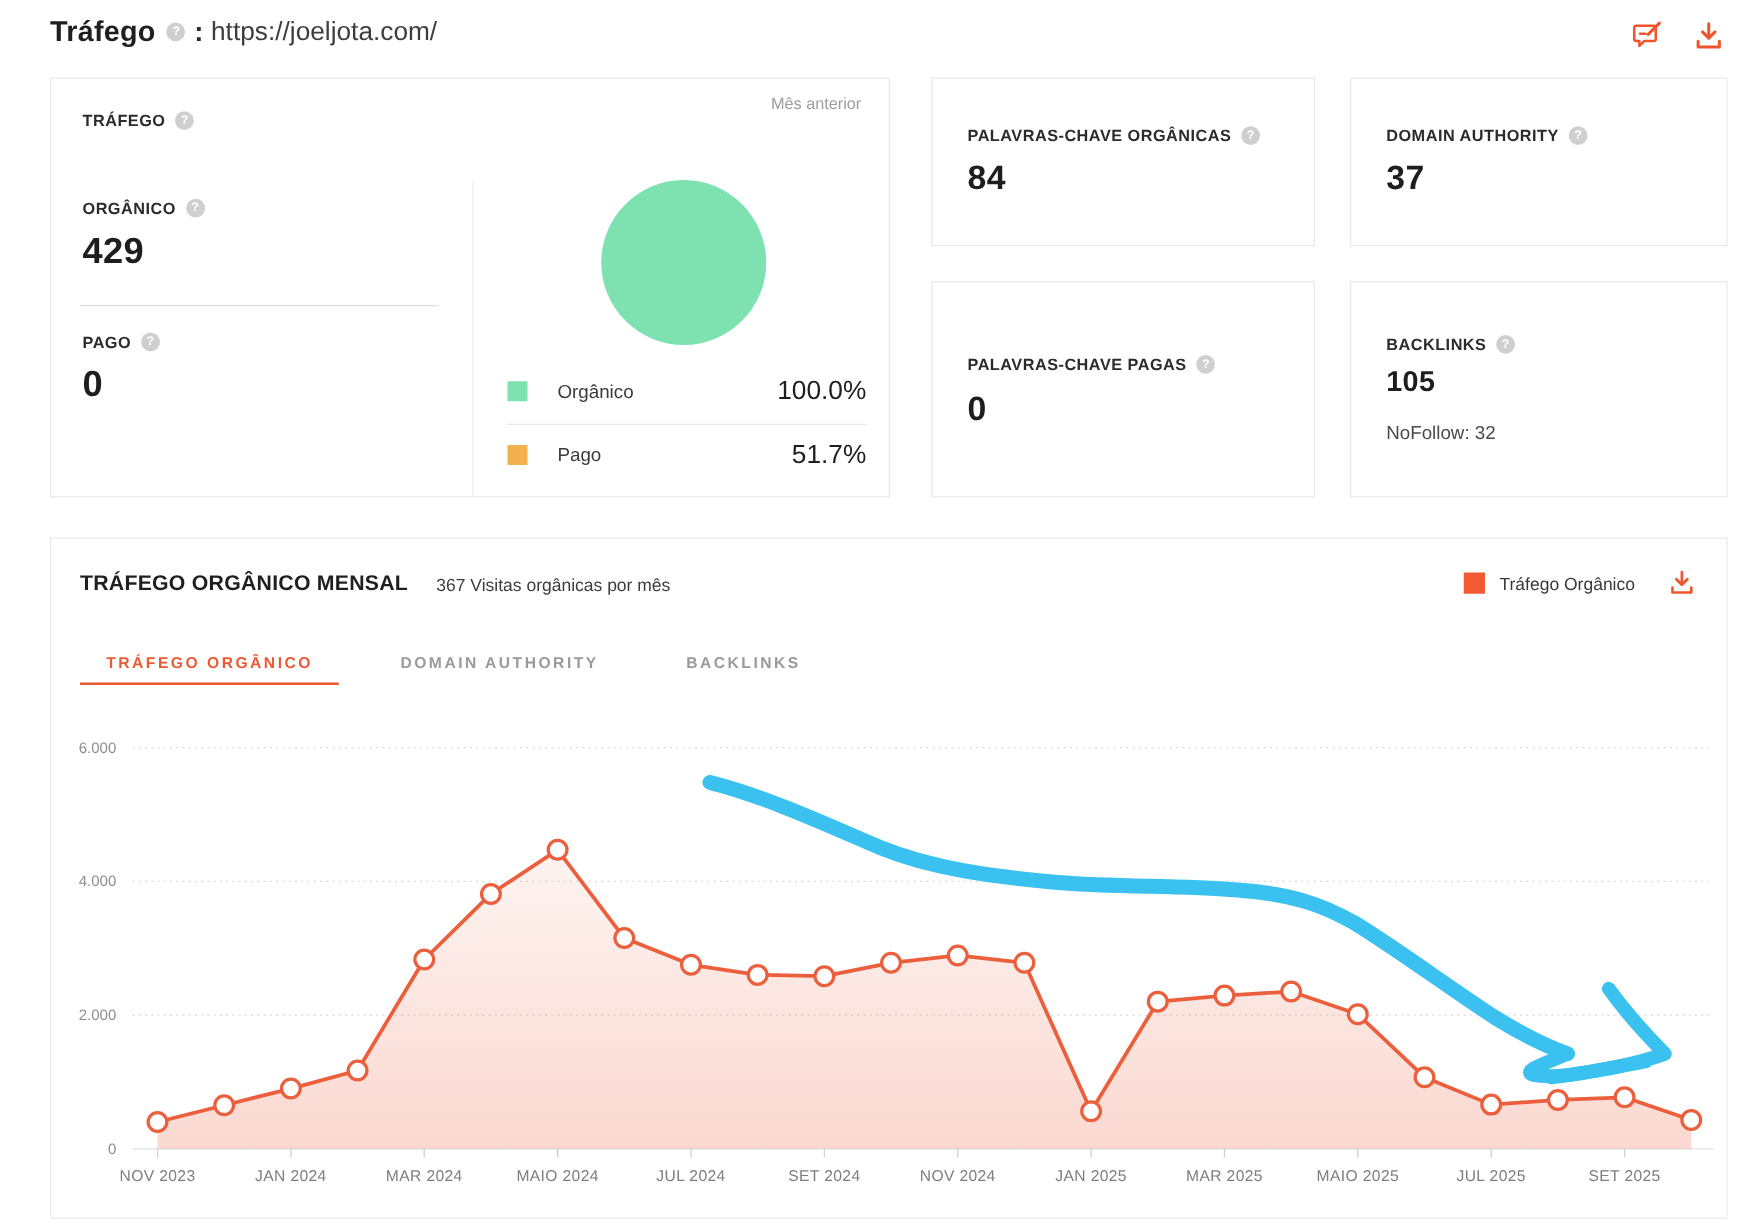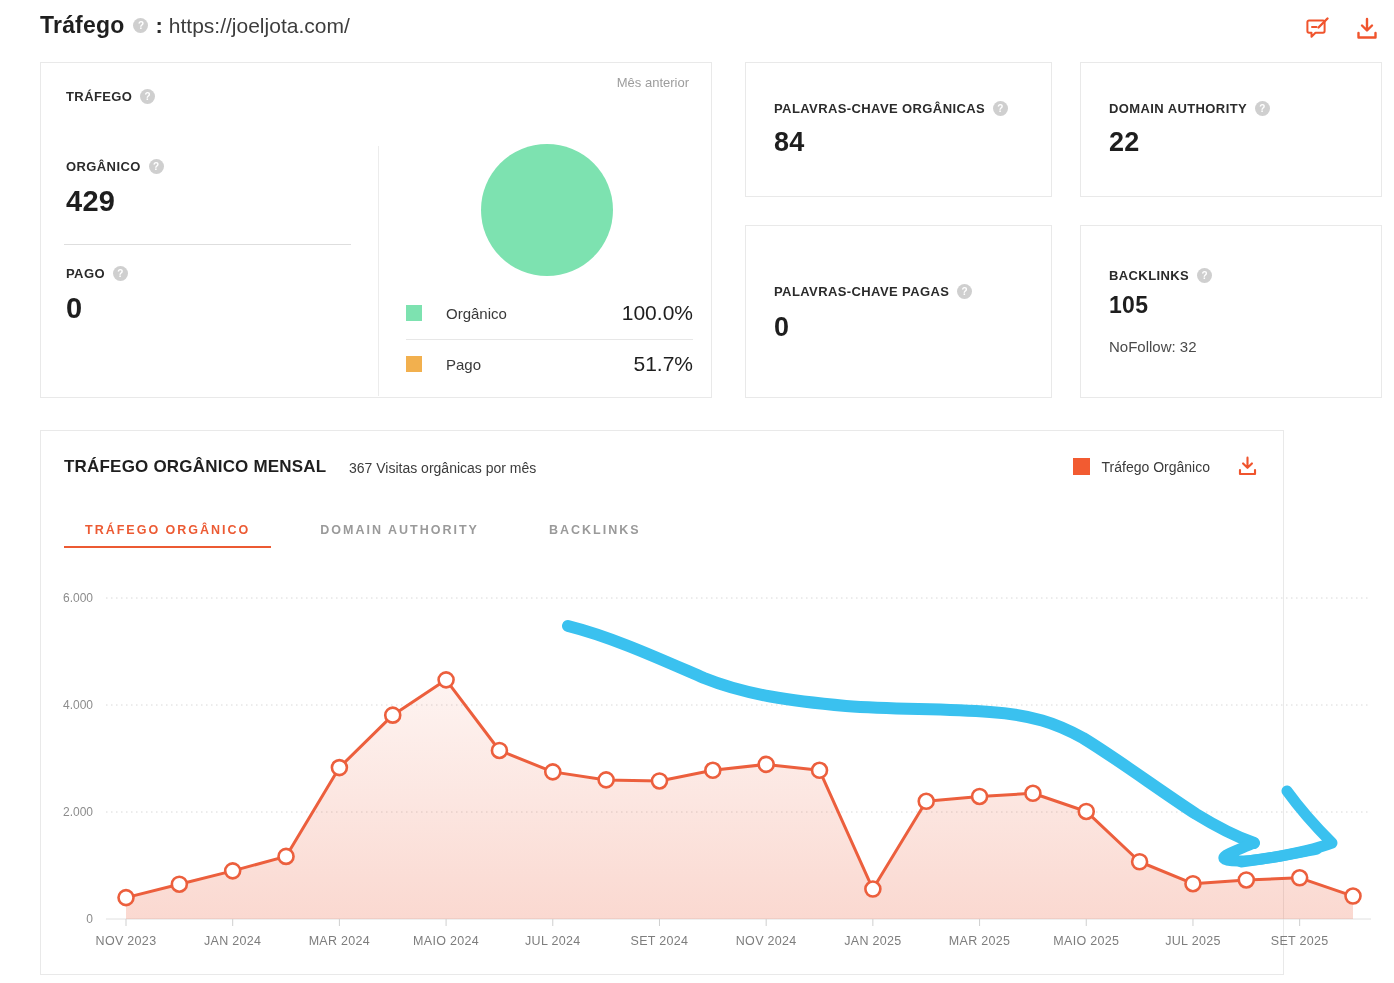--- a/index.html
+++ b/index.html
@@ -34,21 +34,21 @@
   .vdiv { position:absolute; left:337px; top:83px; width:1px; height:250px; background:#ececec; }
   .hdiv-left { position:absolute; left:23px; top:181px; width:287px; height:1px; background:#dedede; }
   .donut { position:absolute; left:440px; top:81px; width:132px; height:132px; border-radius:50%; }
   .legend-row { position:absolute; left:365px; width:287px; display:flex; align-items:center; }
   .legend-sq { width:16px; height:16px; margin-right:24px; flex:0 0 auto; }
   .legend-lbl { font-size:15px; color:#3a3a3a; }
   .legend-val { margin-left:auto; font-size:21px; font-weight:400; color:#1e1e1e; }
   .legend-div { position:absolute; left:365px; top:276px; width:287px; height:1px; background:#e7e7e7; }
 
   
-  #card-chart { left:40px; top:430px; width:1244px; height:545px; }
+  #card-chart { left:40px; top:430px; width:1342px; height:545px; }
   .cc-title { position:absolute; left:23px; top:26px; font-size:17px; font-weight:800; color:#1f1f1f; letter-spacing:.2px; }
   .cc-sub { position:absolute; left:308px; top:29px; font-size:14px; color:#3c3c3c; }
   .cc-legend { position:absolute; right:24px; top:24px; display:flex; align-items:center; gap:12px; }
   .cc-legend-sq { width:17px; height:17px; }
   .cc-legend-lbl { font-size:14px; color:#3a3a3a; margin-right:14px; }
   .tabs { position:absolute; left:23px; top:86px; display:flex; gap:28px; }
   .tab { padding:6px 21px 9px 21px; font-size:12.5px; font-weight:700; letter-spacing:2px; color:#9a9a9a;
          border-bottom:2px solid transparent; cursor:pointer; }
   .tab.active { color:#ec5a33; border-bottom-color:#ec5a33; }
   #chart-svg { position:absolute; left:0; top:128px; }
@@ -125,21 +125,21 @@
       <span class="help">?</span>
     </div>
     <div class="big-num abs" style="left:28px; top:64px; font-size:27px;text-align:right;">84</div>
   </div>
 
   <div class="card" id="card-da">
     <div class="card-label abs" style="left:28px; top:38px;">
       <span>DOMAIN AUTHORITY</span>
       <span class="help">?</span>
     </div>
-    <div class="big-num abs" style="left:28px; top:64px; font-size:27px;">22</div>
+    <div class="big-num abs" style="left:28px; top:64px; font-size:27px;">37</div>
   </div>
 
   <div class="card" id="card-paid-kw">
     <div class="card-label abs" style="left:28px; top:58px;">
       <span>PALAVRAS-CHAVE PAGAS</span>
       <span class="help">?</span>
     </div>
     <div class="big-num abs" style="left:28px; top:86px; font-size:27px;">0</div>
   </div>
 

